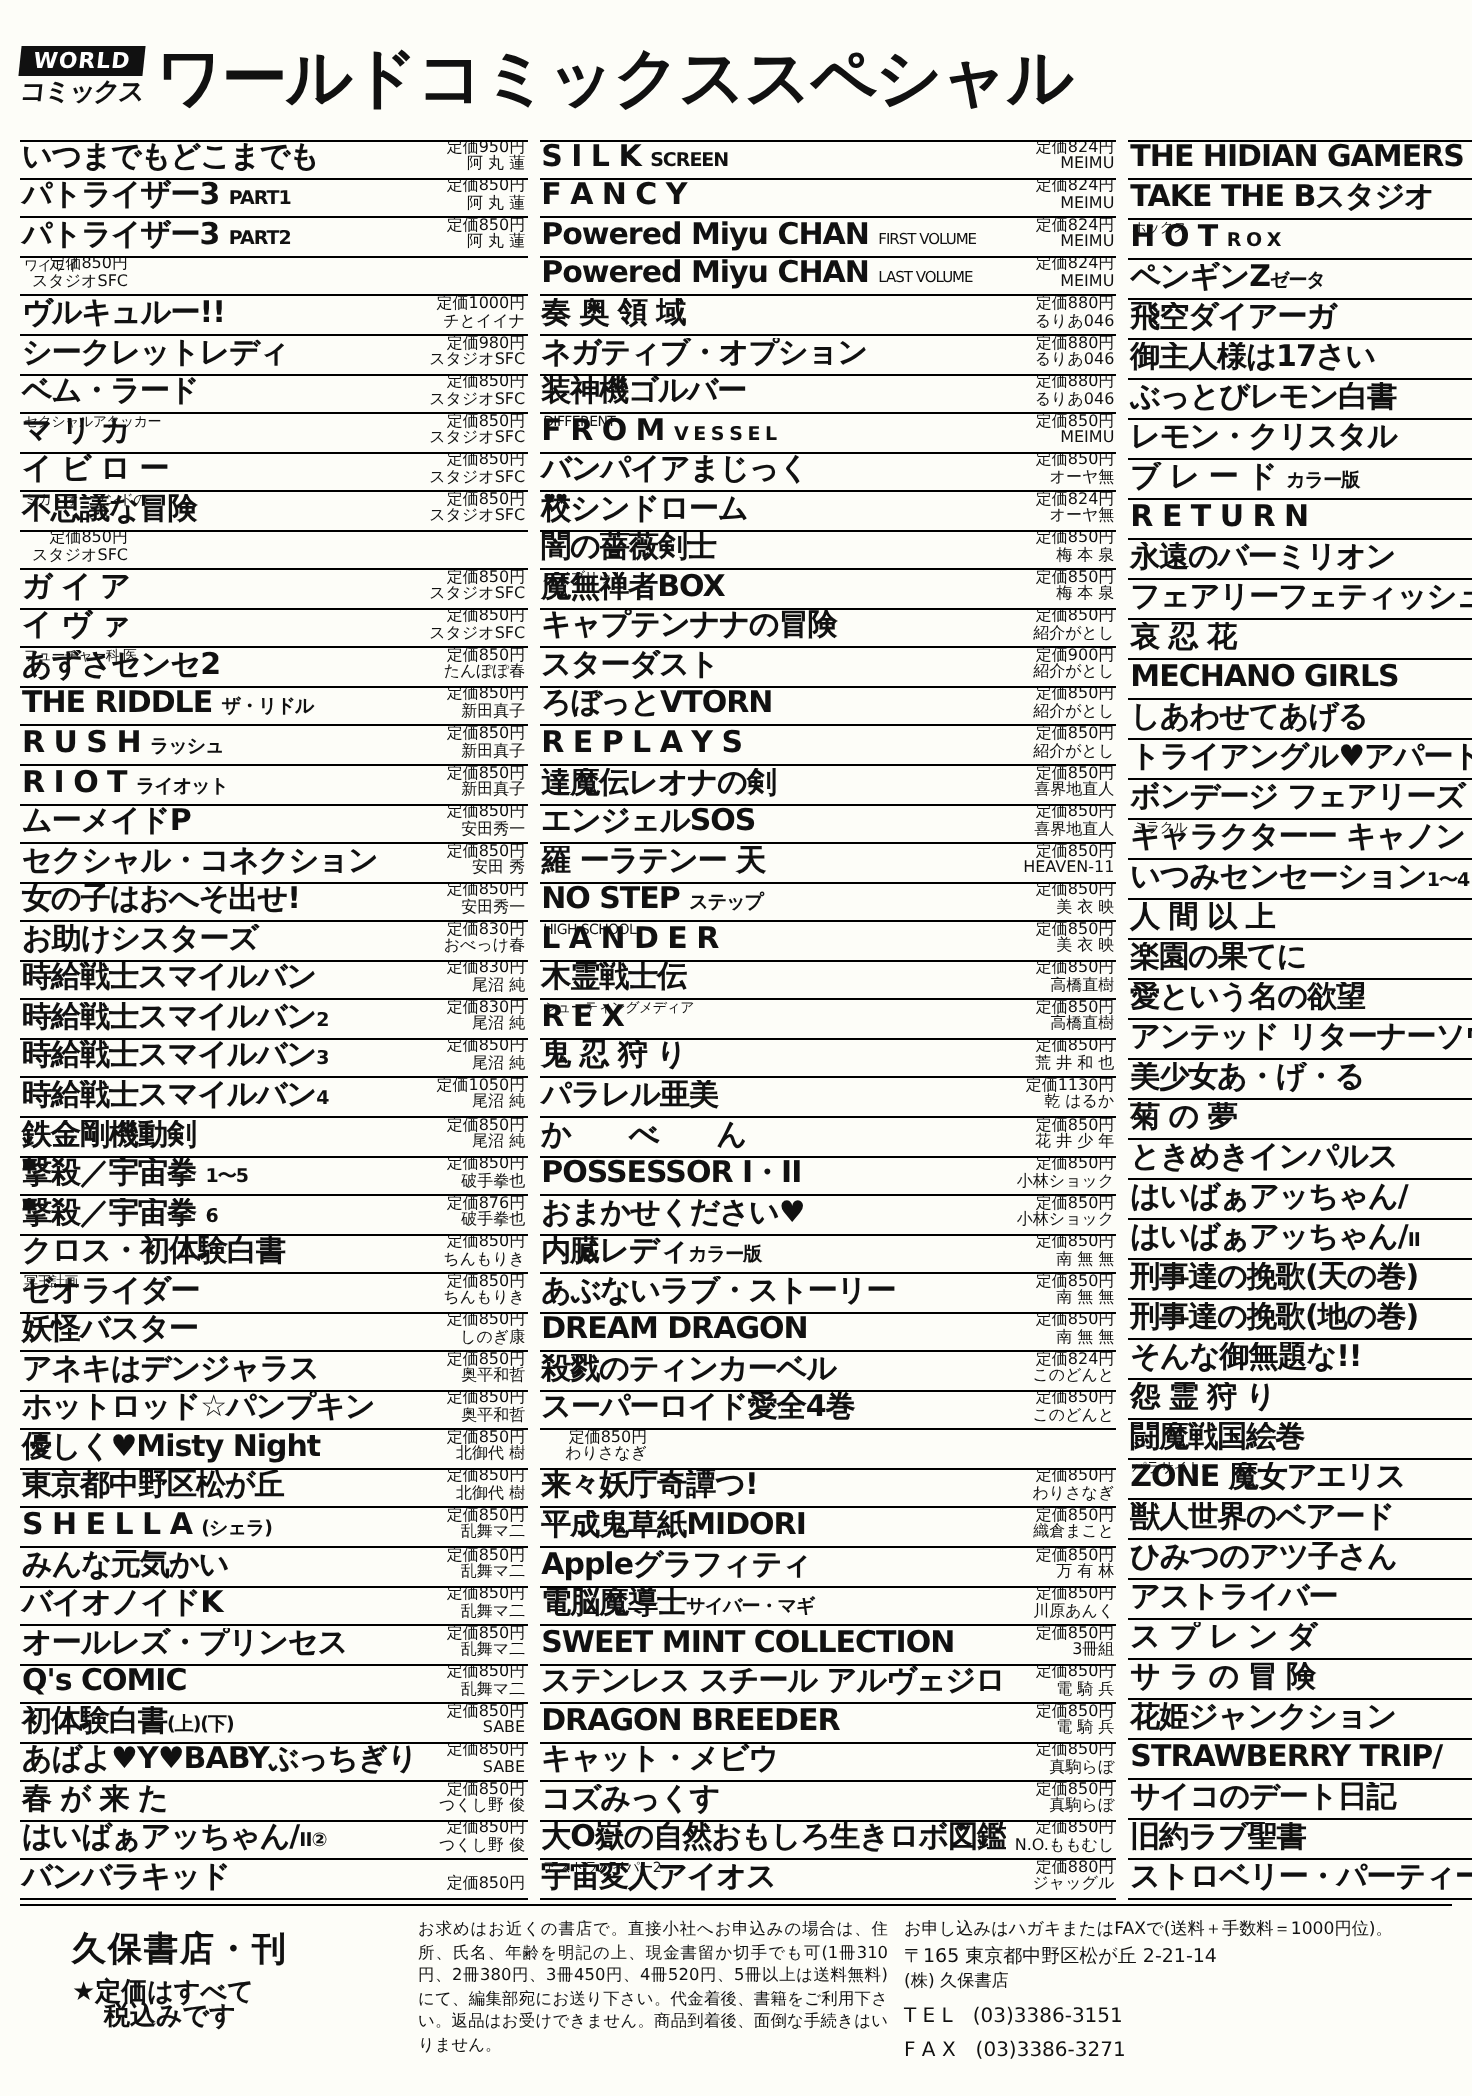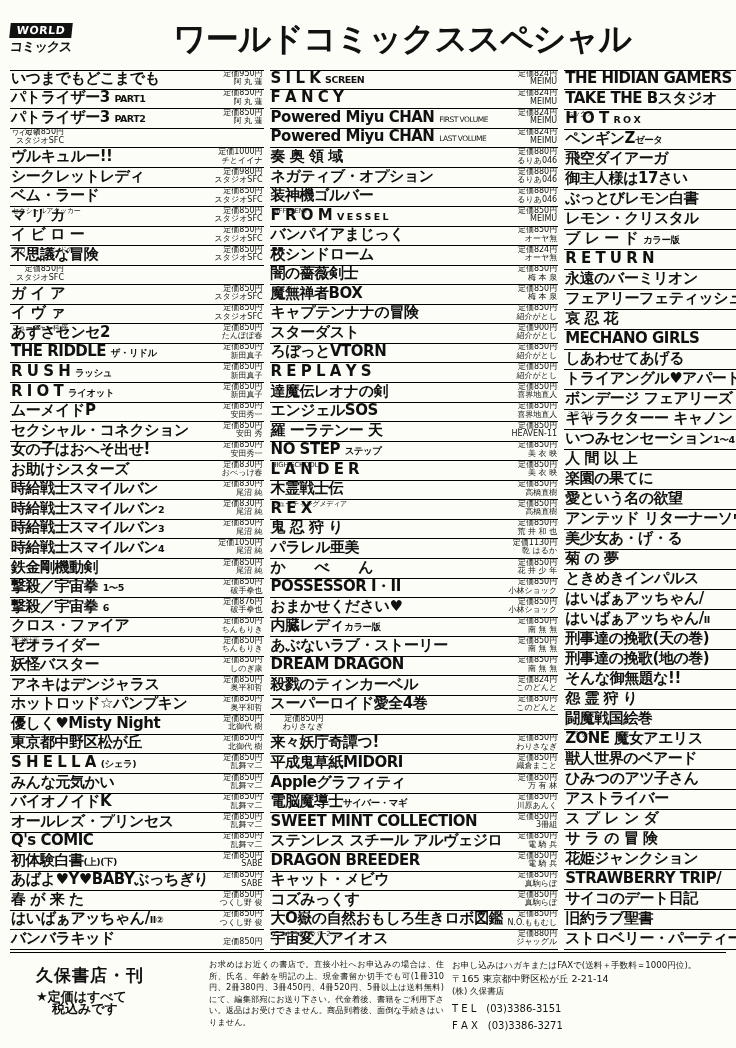--- a/index.html
+++ b/index.html
@@ -22,21 +22,21 @@
     background:#111;color:#fff;font-weight:bold;font-size:11px;
     letter-spacing:.5px;padding:1px 4px;width:100%;text-align:center;box-sizing:border-box;
     transform:skewX(-6deg);
   }
   .logo .l2{
     font-weight:bold;font-size:13px;line-height:1;margin-top:2px;
     letter-spacing:-1px;transform:skewX(-6deg);
   }
   .maintitle{
     flex:1;font-weight:bold;font-size:33px;letter-spacing:-1px;line-height:1;
-    white-space:nowrap;overflow:hidden;text-align:center;
+    white-space:nowrap;overflow:hidden;
   }
 
   
   .cols{display:flex;gap:6px;height:880px;}
   .col{flex:1;display:flex;flex-direction:column;}
   .row{
     position:relative;
     border-bottom:1px solid #000;
     height:26.6px;
     box-sizing:border-box;
@@ -285,21 +285,21 @@
           </div>
         </div>
         <div class="row">
           <div class="ttl">撃殺／宇宙拳 <span class="sm">6</span></div>
           <div class="meta">
             <div class="p">定価876円</div>
             <div class="a">破手拳也</div>
           </div>
         </div>
         <div class="row">
-          <div class="ttl">クロス・ファイア</div>
+          <div class="ttl">クロス・初体験白書</div>
           <div class="meta">
             <div class="p">定価850円</div>
             <div class="a">ちんもりき</div>
           </div>
         </div>
         <div class="row">
           <div class="ruby">冥王計画</div>
           <div class="ttl">ゼオライダー</div>
           <div class="meta">
             <div class="p">定価850円</div>

